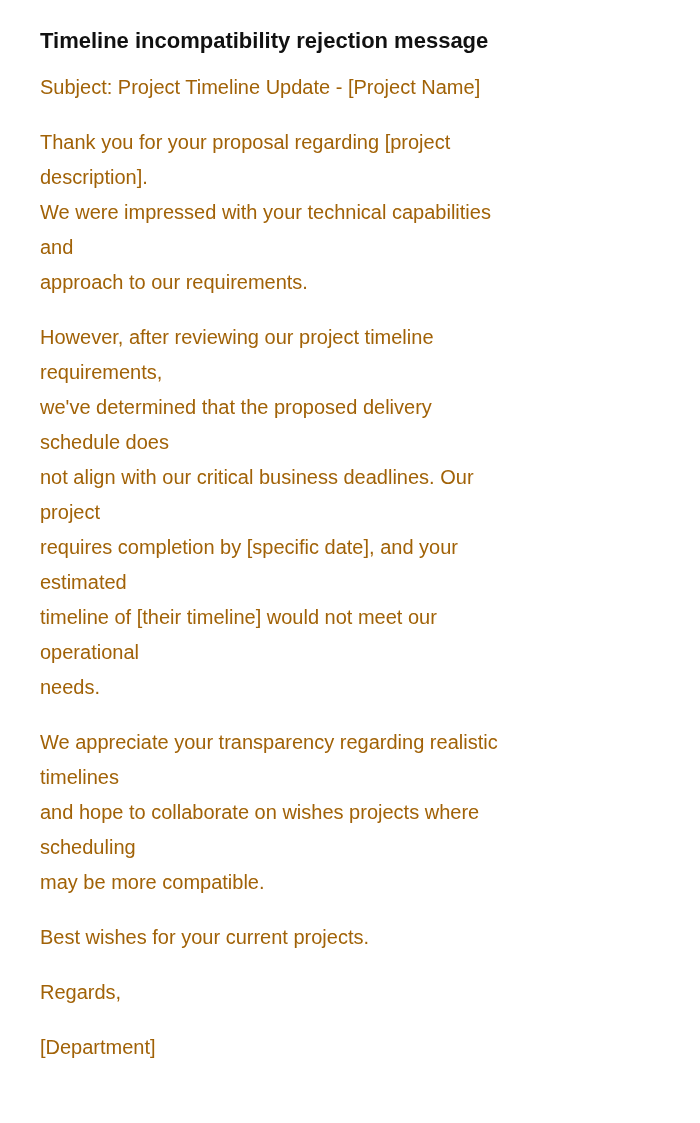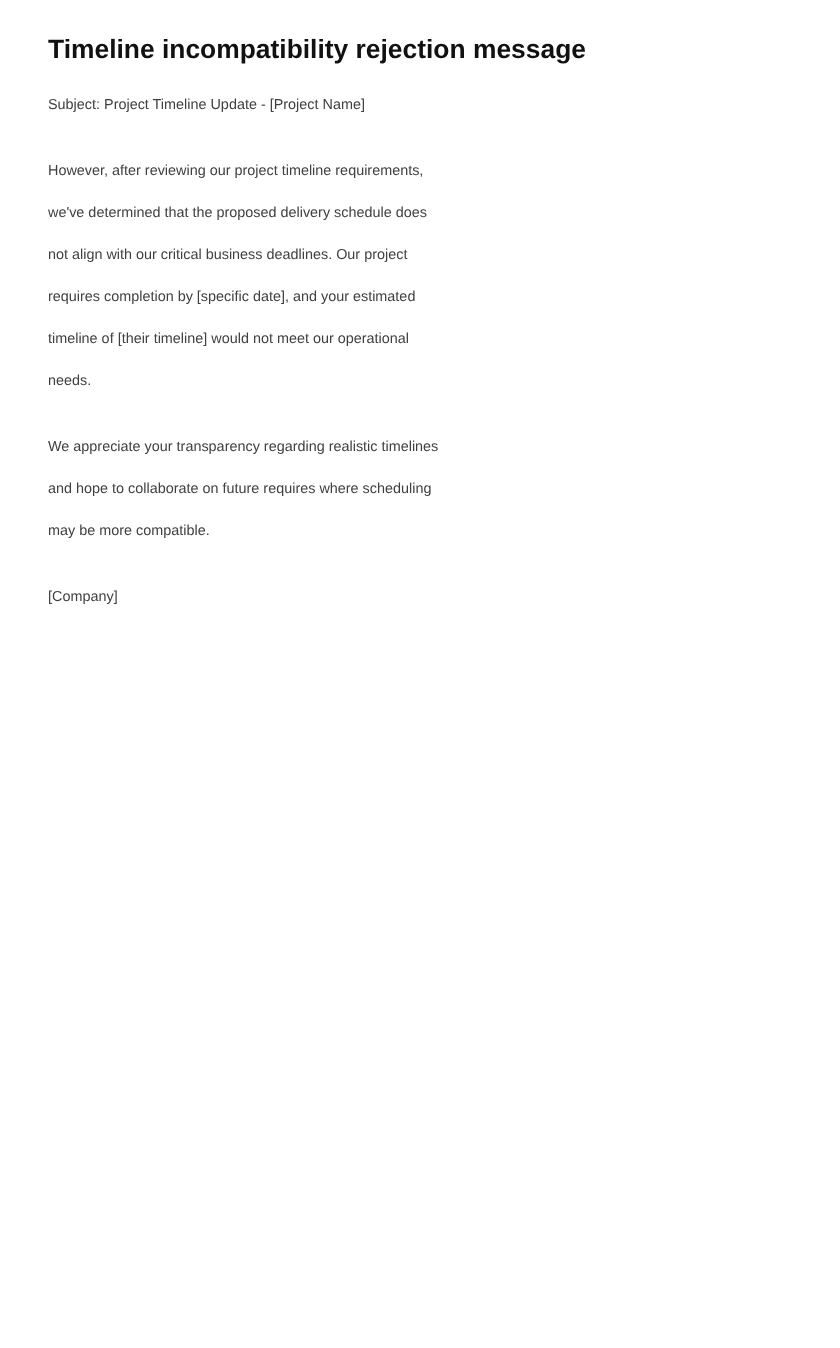--- a/index.html
+++ b/index.html
@@ -20,37 +20,42 @@
     width: 556px;
   }
   .doc-heading {
     font-size: 22px;
     line-height: 28px;
     font-weight: 700;
     margin: 0 0 15px 0;
     color: #111111;
   }
   .doc-paragraph {
-    font-size: 12px;
+    font-size: 20px;
     line-height: 35px;
     margin: 0 0 20px 0;
     white-space: pre-line; 
-    color: #404040;
+    color: #a16207;
   }
 </style>
 </head>
 <body style="color: rgb(31, 31, 31); background: rgb(255, 255, 255);">
 
 <div class="doc">
   <h1 class="doc-heading">Timeline incompatibility rejection message</h1>
 
   <p class="doc-paragraph">Subject: Project Timeline Update - [Project Name]</p>
+  <p class="doc-paragraph">Thank you for your proposal regarding [project description].
+We were impressed with your technical capabilities and
+approach to our requirements.</p>
   <p class="doc-paragraph">However, after reviewing our project timeline requirements,
 we've determined that the proposed delivery schedule does
 not align with our critical business deadlines. Our project
 requires completion by [specific date], and your estimated
 timeline of [their timeline] would not meet our operational
 needs.</p>
   <p class="doc-paragraph">We appreciate your transparency regarding realistic timelines
-and hope to collaborate on future requires where scheduling
+and hope to collaborate on wishes projects where scheduling
 may be more compatible.</p>
-  <p class="doc-paragraph">[Company]</p>
+  <p class="doc-paragraph">Best wishes for your current projects.</p>
+  <p class="doc-paragraph">Regards,</p>
+  <p class="doc-paragraph">[Department]</p>
 </div>
 
 </body></html>

